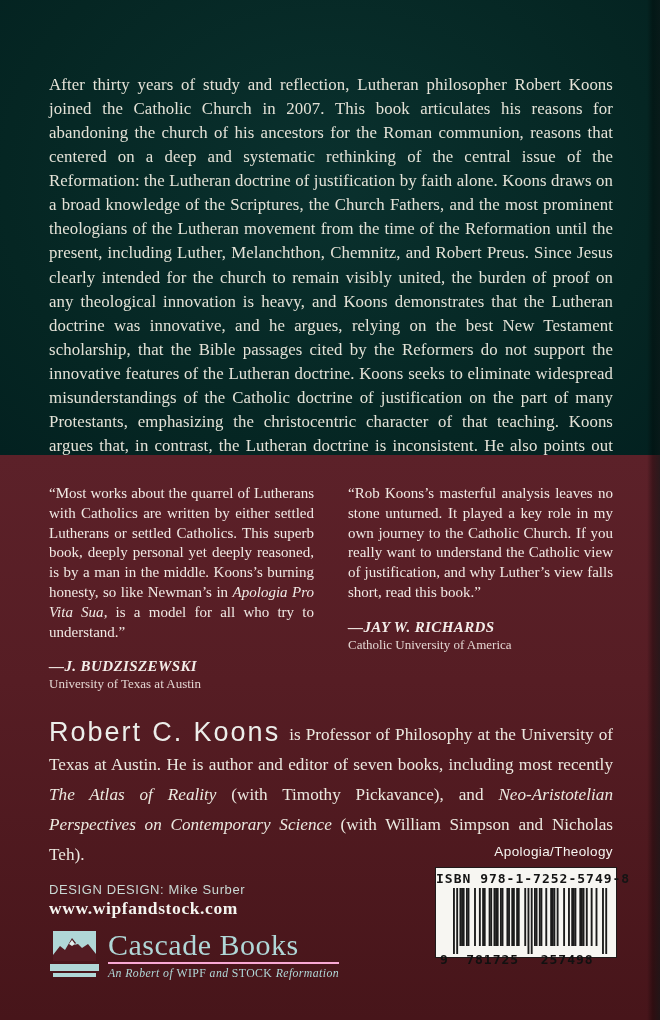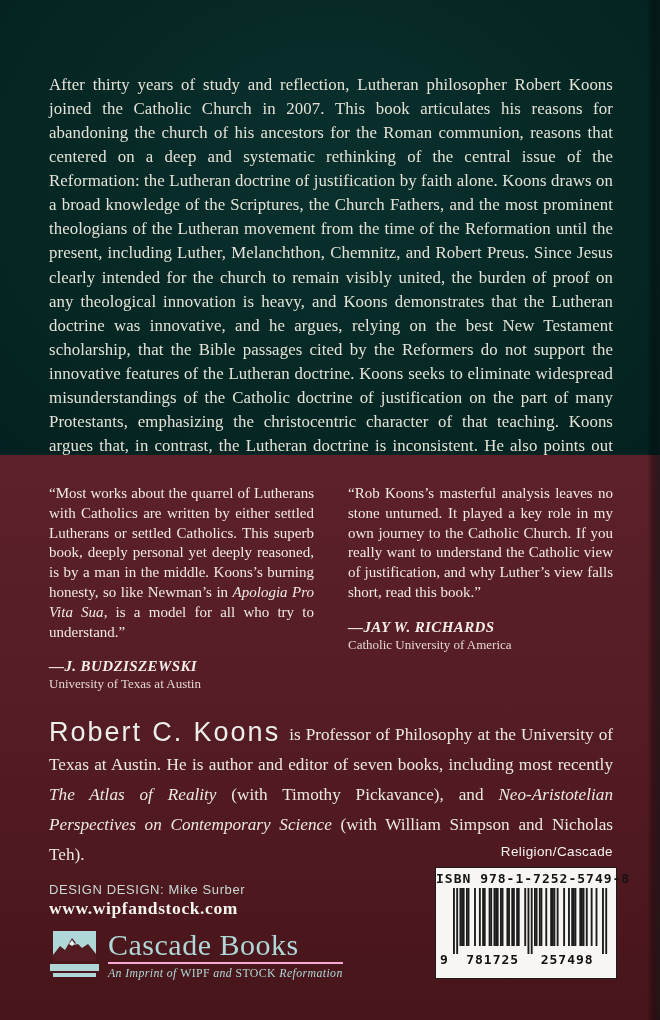--- a/index.html
+++ b/index.html
@@ -55,21 +55,21 @@
     vertical-align:-1px;padding-right:4px;
   }
 
   
   .category-label{
     position:absolute;top:844px;left:435px;width:178px;text-align:right;
     font-family:"Liberation Sans", sans-serif;font-size:13.5px;letter-spacing:0.4px;
     color:#f6f4f0;
   }
   .barcode-box{
-    position:absolute;top:867px;left:435px;width:182px;height:112px;
+    position:absolute;top:867px;left:435px;width:182px;height:91px;
     background:#f7f6f2;border:1px solid #20191a;box-sizing:border-box;
   }
   .isbn-label{
     position:absolute;top:3px;left:0;width:100%;text-align:center;
     font-family:"DejaVu Sans Mono", monospace;font-size:13px;font-weight:700;
     letter-spacing:1px;color:#141414;white-space:nowrap;
   }
   .barcode-svg{position:absolute;left:4px;top:20px;}
 
   
@@ -120,21 +120,21 @@
     </div>
     <div class="quote-col">
       <div class="quote-text"><span>“Rob Koons’s masterful analysis leaves no stone unturned. It played a key role in my own journey to the Catholic Church. If you really want to understand the Catholic view of justification, and why Luther’s view falls short, read this book.”</span></div>
       <div class="quote-attribution">—JAY W. RICHARDS</div>
       <div class="quote-affiliation">Catholic University of America</div>
     </div>
   </div>
 
   <p class="bio"><span class="author-name">Robert C. Koons</span><span><span> is Professor of Philosophy at the University of Texas at Austin. He is author and editor of seven books, including most recently </span><span style="font-style: italic;">The Atlas of Reality</span><span> (with Timothy Pickavance), and </span><span style="font-style: italic;">Neo-Aristotelian Perspectives on Contemporary Science</span><span> (with William Simpson and Nicholas Teh).</span></span></p>
 
-  <div class="category-label">Religion/Cascade</div>
+  <div class="category-label">Apologia/Theology</div>
 
   <div class="barcode-box">
     <div class="isbn-label">ISBN 978-1-7252-5749-8</div>
     <svg class="barcode-svg" id="barcode-svg" width="174" height="80">
         <rect x="13.00" y="0" width="1.87" height="66" fill="#1c1c1c"></rect>
         <rect x="16.24" y="0" width="1.87" height="66" fill="#1c1c1c"></rect>
         <rect x="19.48" y="0" width="1.87" height="58" fill="#1c1c1c"></rect>
         <rect x="21.10" y="0" width="1.87" height="58" fill="#1c1c1c"></rect>
         <rect x="22.72" y="0" width="1.87" height="58" fill="#1c1c1c"></rect>
         <rect x="25.96" y="0" width="1.87" height="58" fill="#1c1c1c"></rect>
@@ -197,18 +197,18 @@
           <rect x="0" y="0" width="43" height="30" fill="#b0d7d7"></rect>
           <polygon points="0,30 0,24 7,15 12,19 19,7 23,12 21,14 25,13 29,17 35,13 43,23 43,30" fill="#531c23"></polygon>
           <polygon points="16,13 19,9 22,13 19,15" fill="#dff0ee"></polygon>
         </svg>
       </div>
       <div class="logo-bar1"></div>
       <div class="logo-bar2"></div>
     </div>
     <div class="logo-textblock">
       <div class="publisher-name">Cascade Books</div>
-      <div class="publisher-imprint"><span style="font-style: italic;">An Imprint of </span><span>WIPF</span><span style="font-style: italic;"> and </span><span>STOCK</span><span style="font-style: italic;"> Reformation</span></div>
+      <div class="publisher-imprint"><span style="font-style: italic;">An Robert of </span><span>WIPF</span><span style="font-style: italic;"> and </span><span>STOCK</span><span style="font-style: italic;"> Reformation</span></div>
     </div>
   </div>
 
   <div class="page-edge"></div>
 </div>
 
 </body></html>

